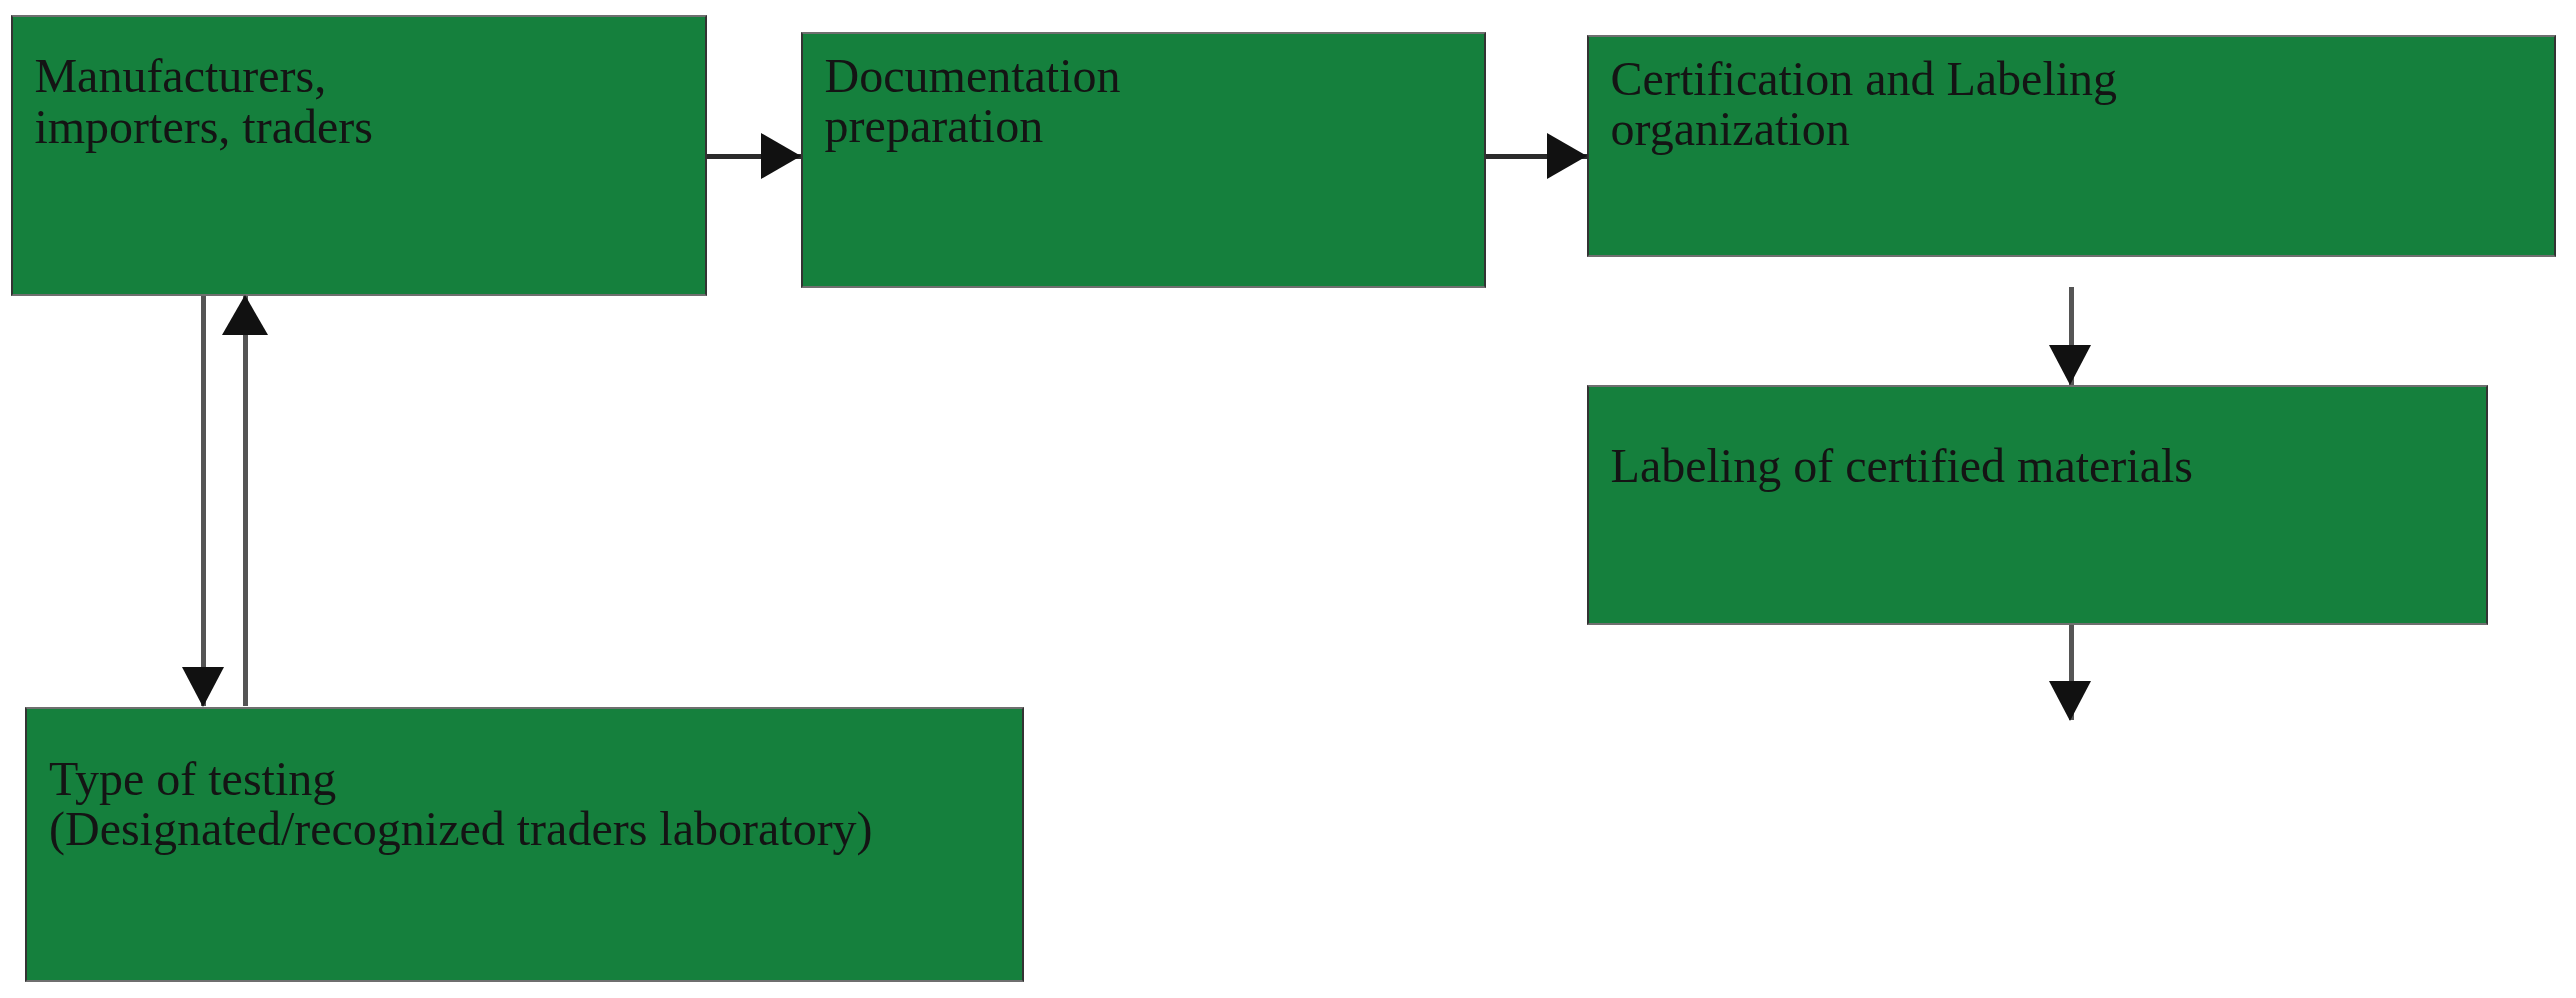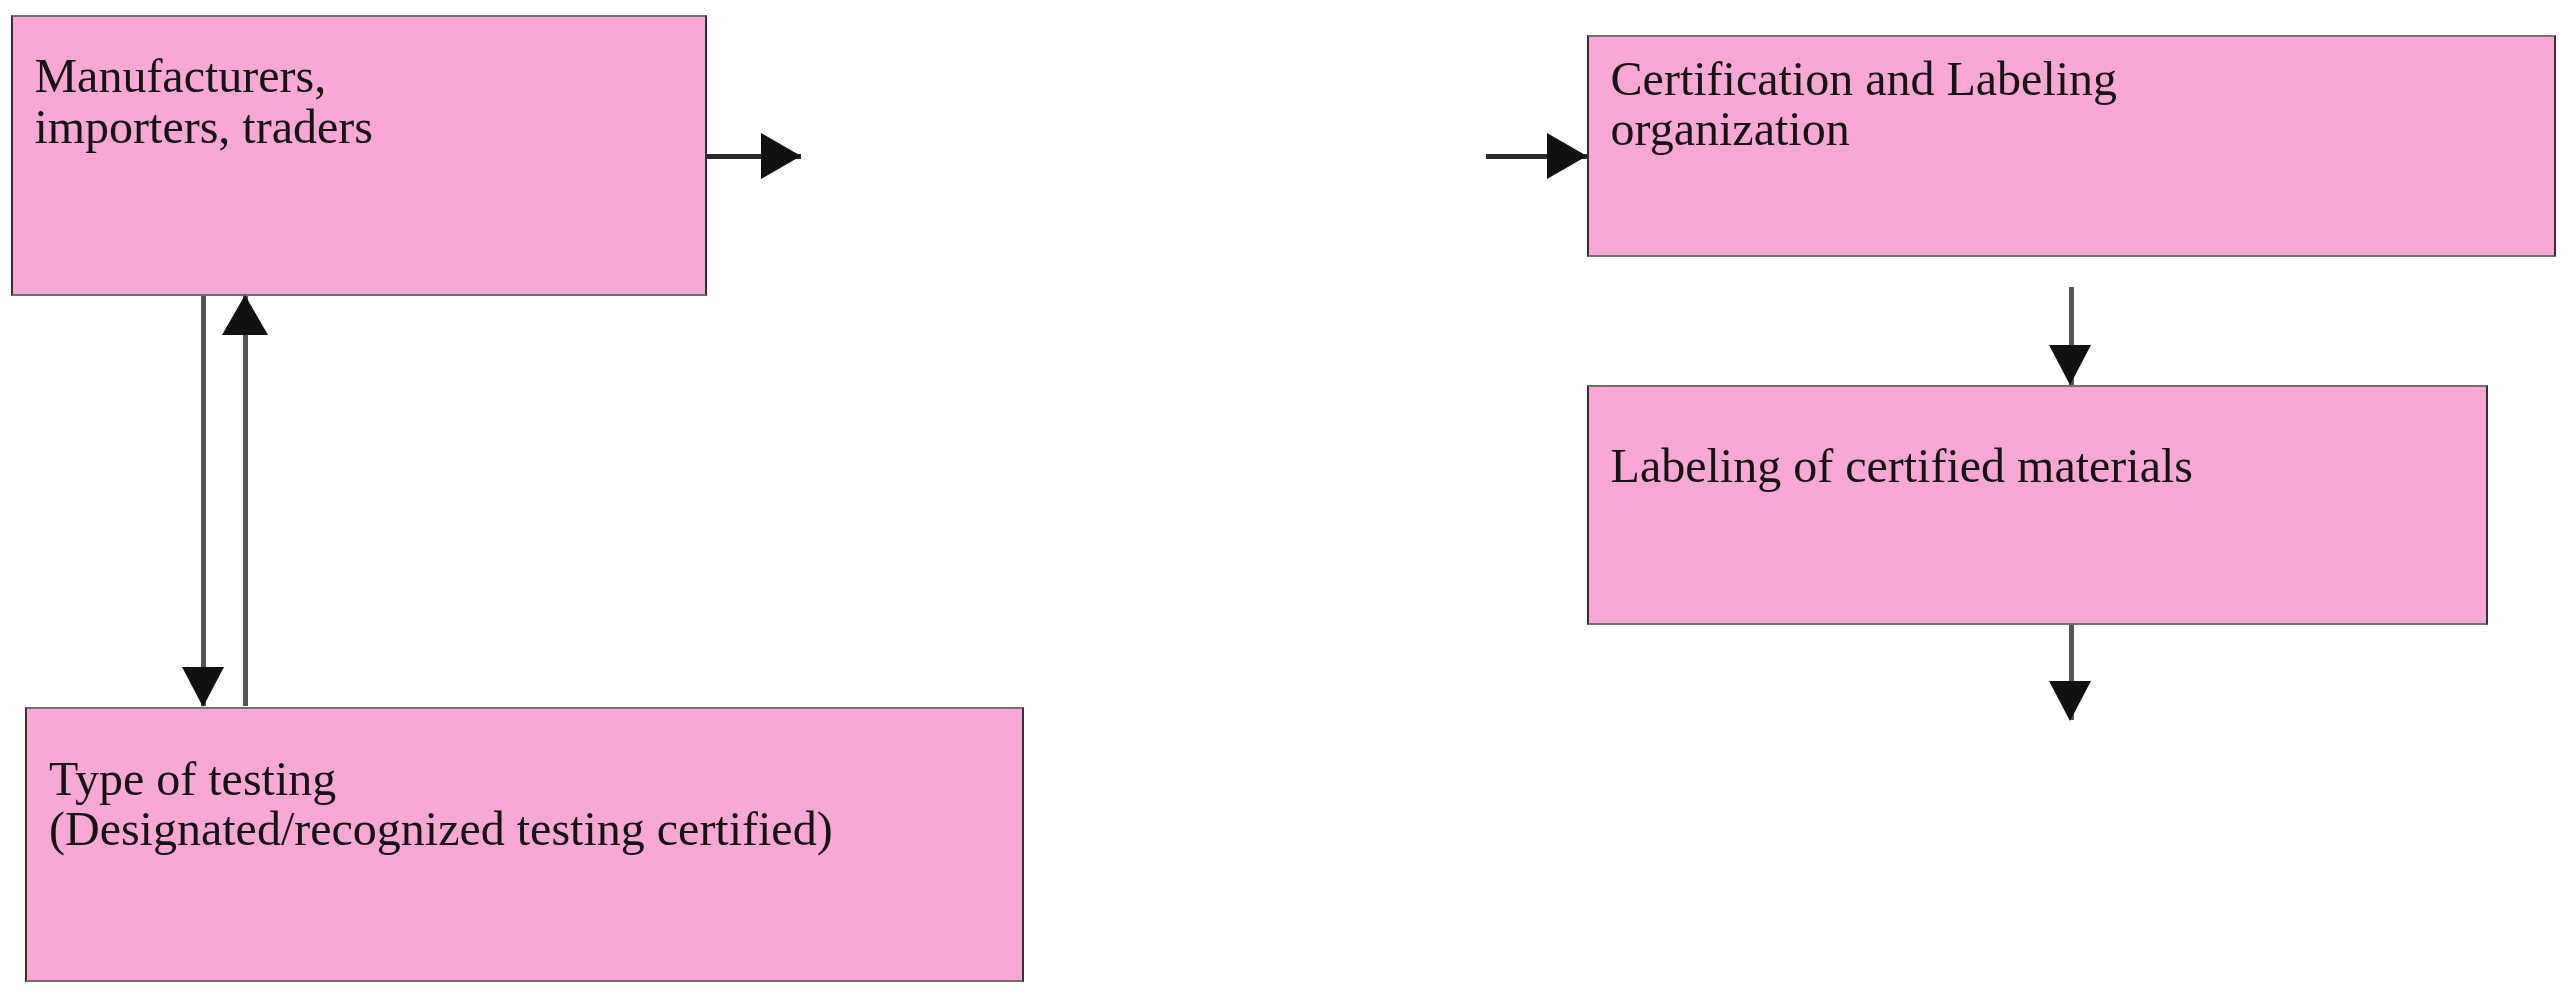--- a/index.html
+++ b/index.html
@@ -14,21 +14,21 @@
   #canvas {
     position: relative;
     width: 2576px;
     height: 999px;
     background: #ffffff;
     overflow: hidden;
   }
   .node {
     position: absolute;
     box-sizing: border-box;
-    background: #f9a8d4;
+    background: #15803d;
     border: 2.3px solid #333333;
     border-top-color: #6f6f6f;
     border-bottom-color: #6f6f6f;
     display: block;
   }
   .node .node-text {
     position: absolute;
     left: 21.6px;
     right: 10.8px;
     font-size: 48px;
@@ -84,34 +84,38 @@
 </head>
 <body>
 
 <div id="canvas">
 
   <div class="node" id="node-manufacturers">
     <div class="node-text">Manufacturers,
 importers, traders</div>
   </div>
 
+  <div class="node" id="node-documentation">
+    <div class="node-text">Documentation
+preparation</div>
+  </div>
 
   <div class="node" id="node-certification">
     <div class="node-text">Certification and Labeling
 organization</div>
   </div>
 
   <div class="node" id="node-labeling">
     <div class="node-text">Labeling of certified materials</div>
   </div>
 
 
   <div class="node" id="node-testing">
     <div class="node-text">Type of testing
-(Designated/recognized testing certified)</div>
+(Designated/recognized traders laboratory)</div>
   </div>
 
   <div>
     <div class="conn-line h" style="left:707px; top:154px; width:94px;"></div>
     <div class="arrowhead right" style="left:761px; top:133px;"></div>
   </div>
 
   <div>
     <div class="conn-line h" style="left:1486px; top:154px; width:102px;"></div>
     <div class="arrowhead right" style="left:1547px; top:133px;"></div>

